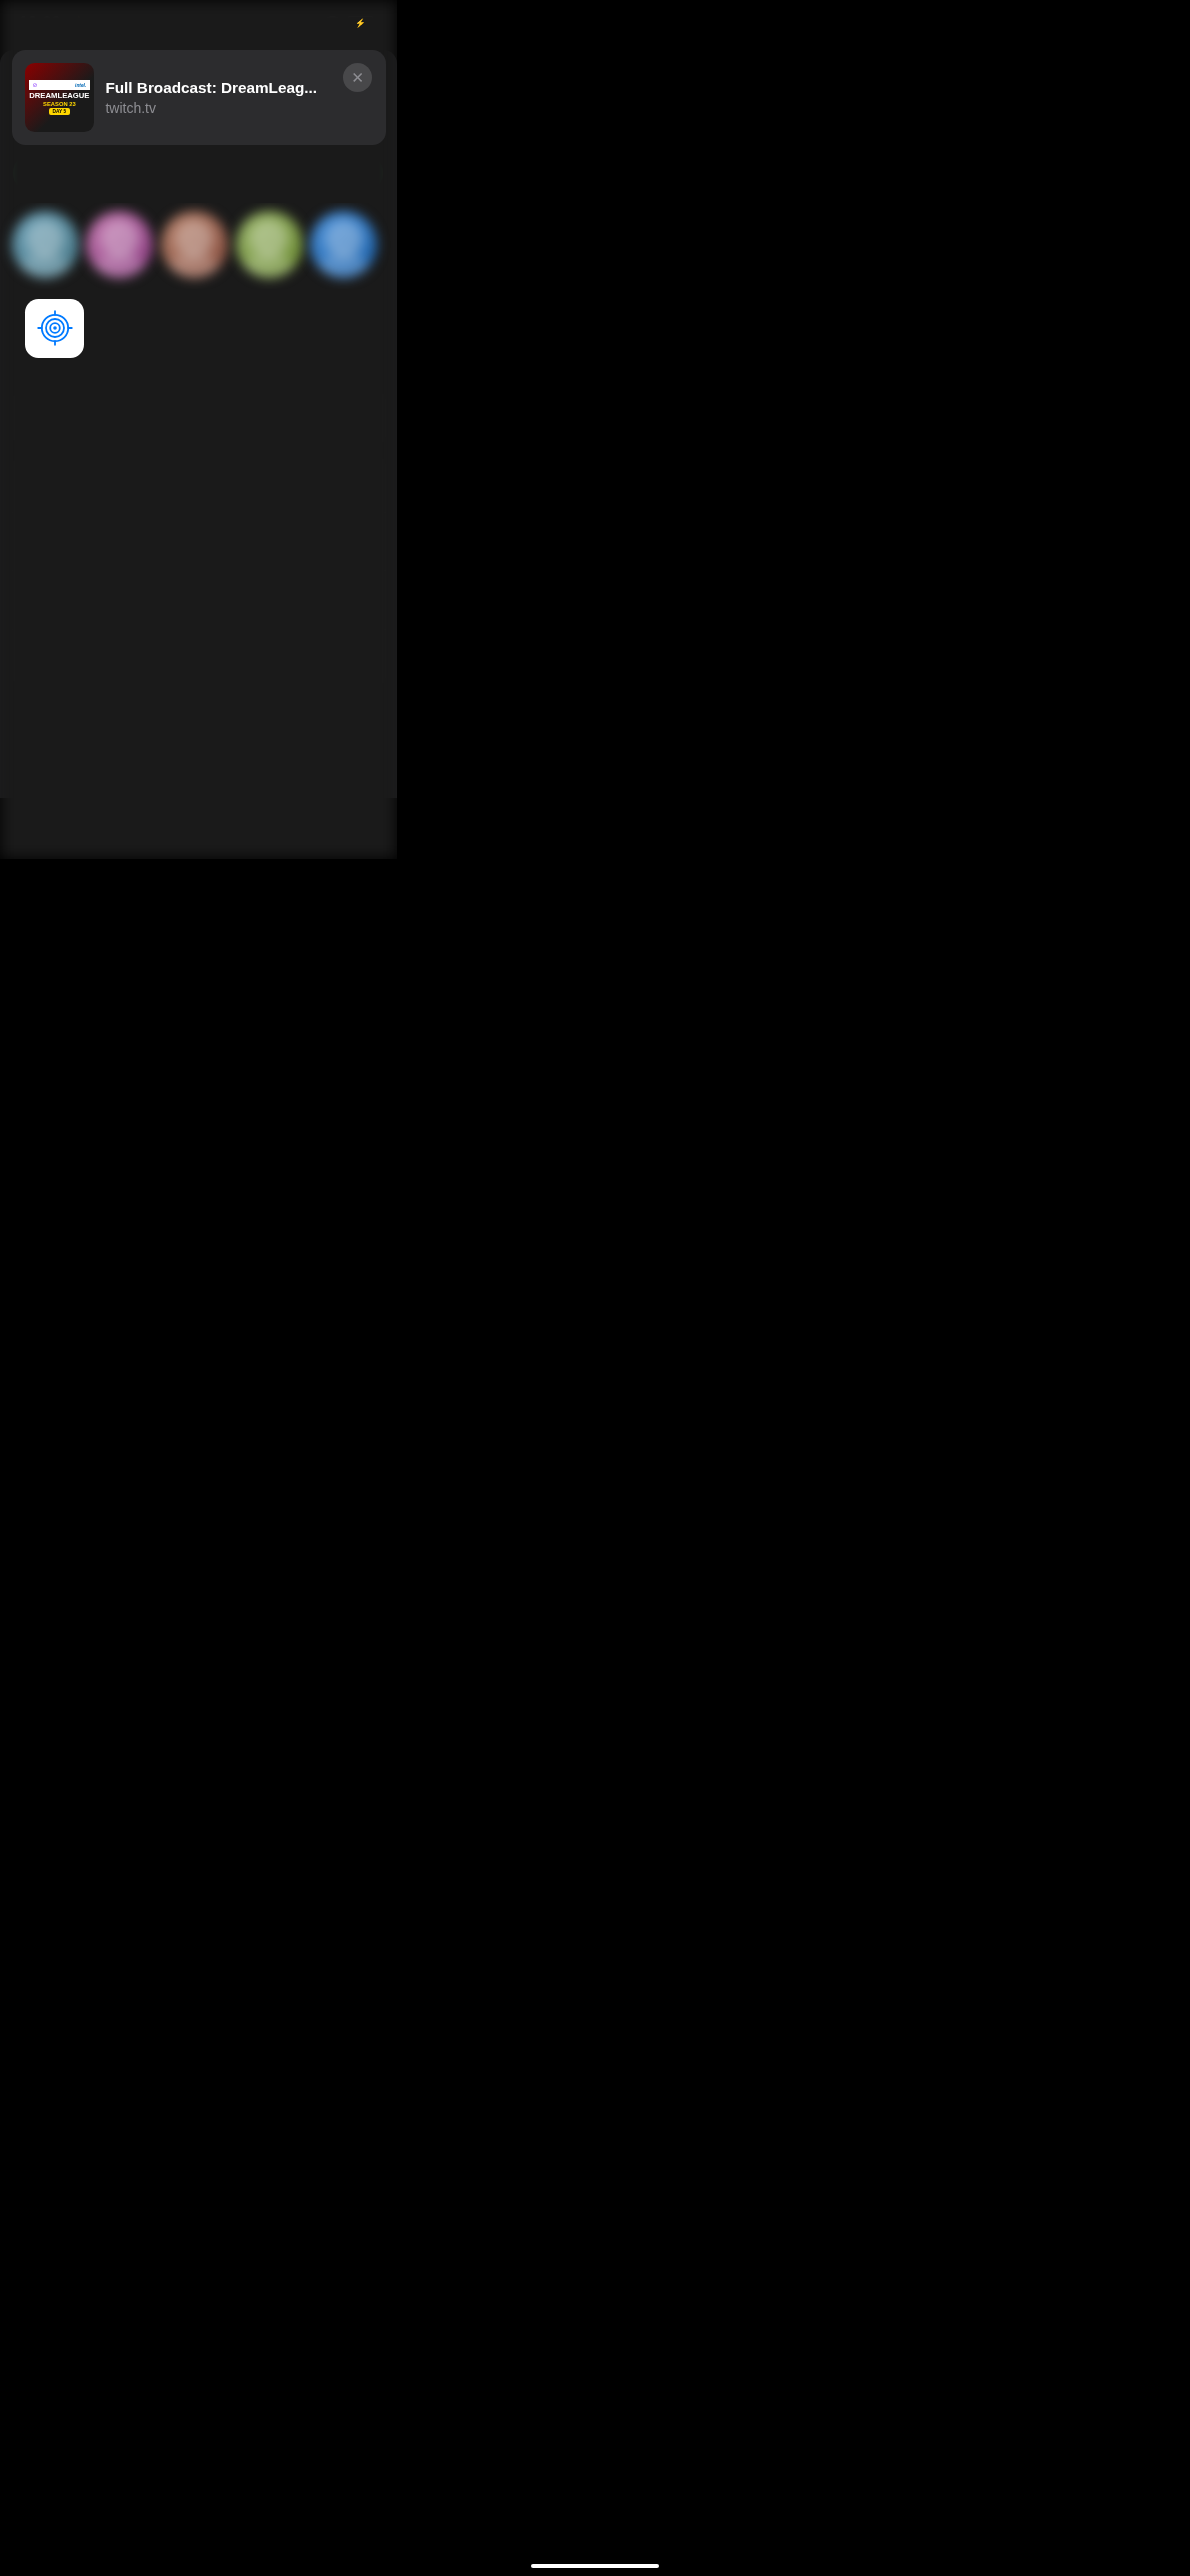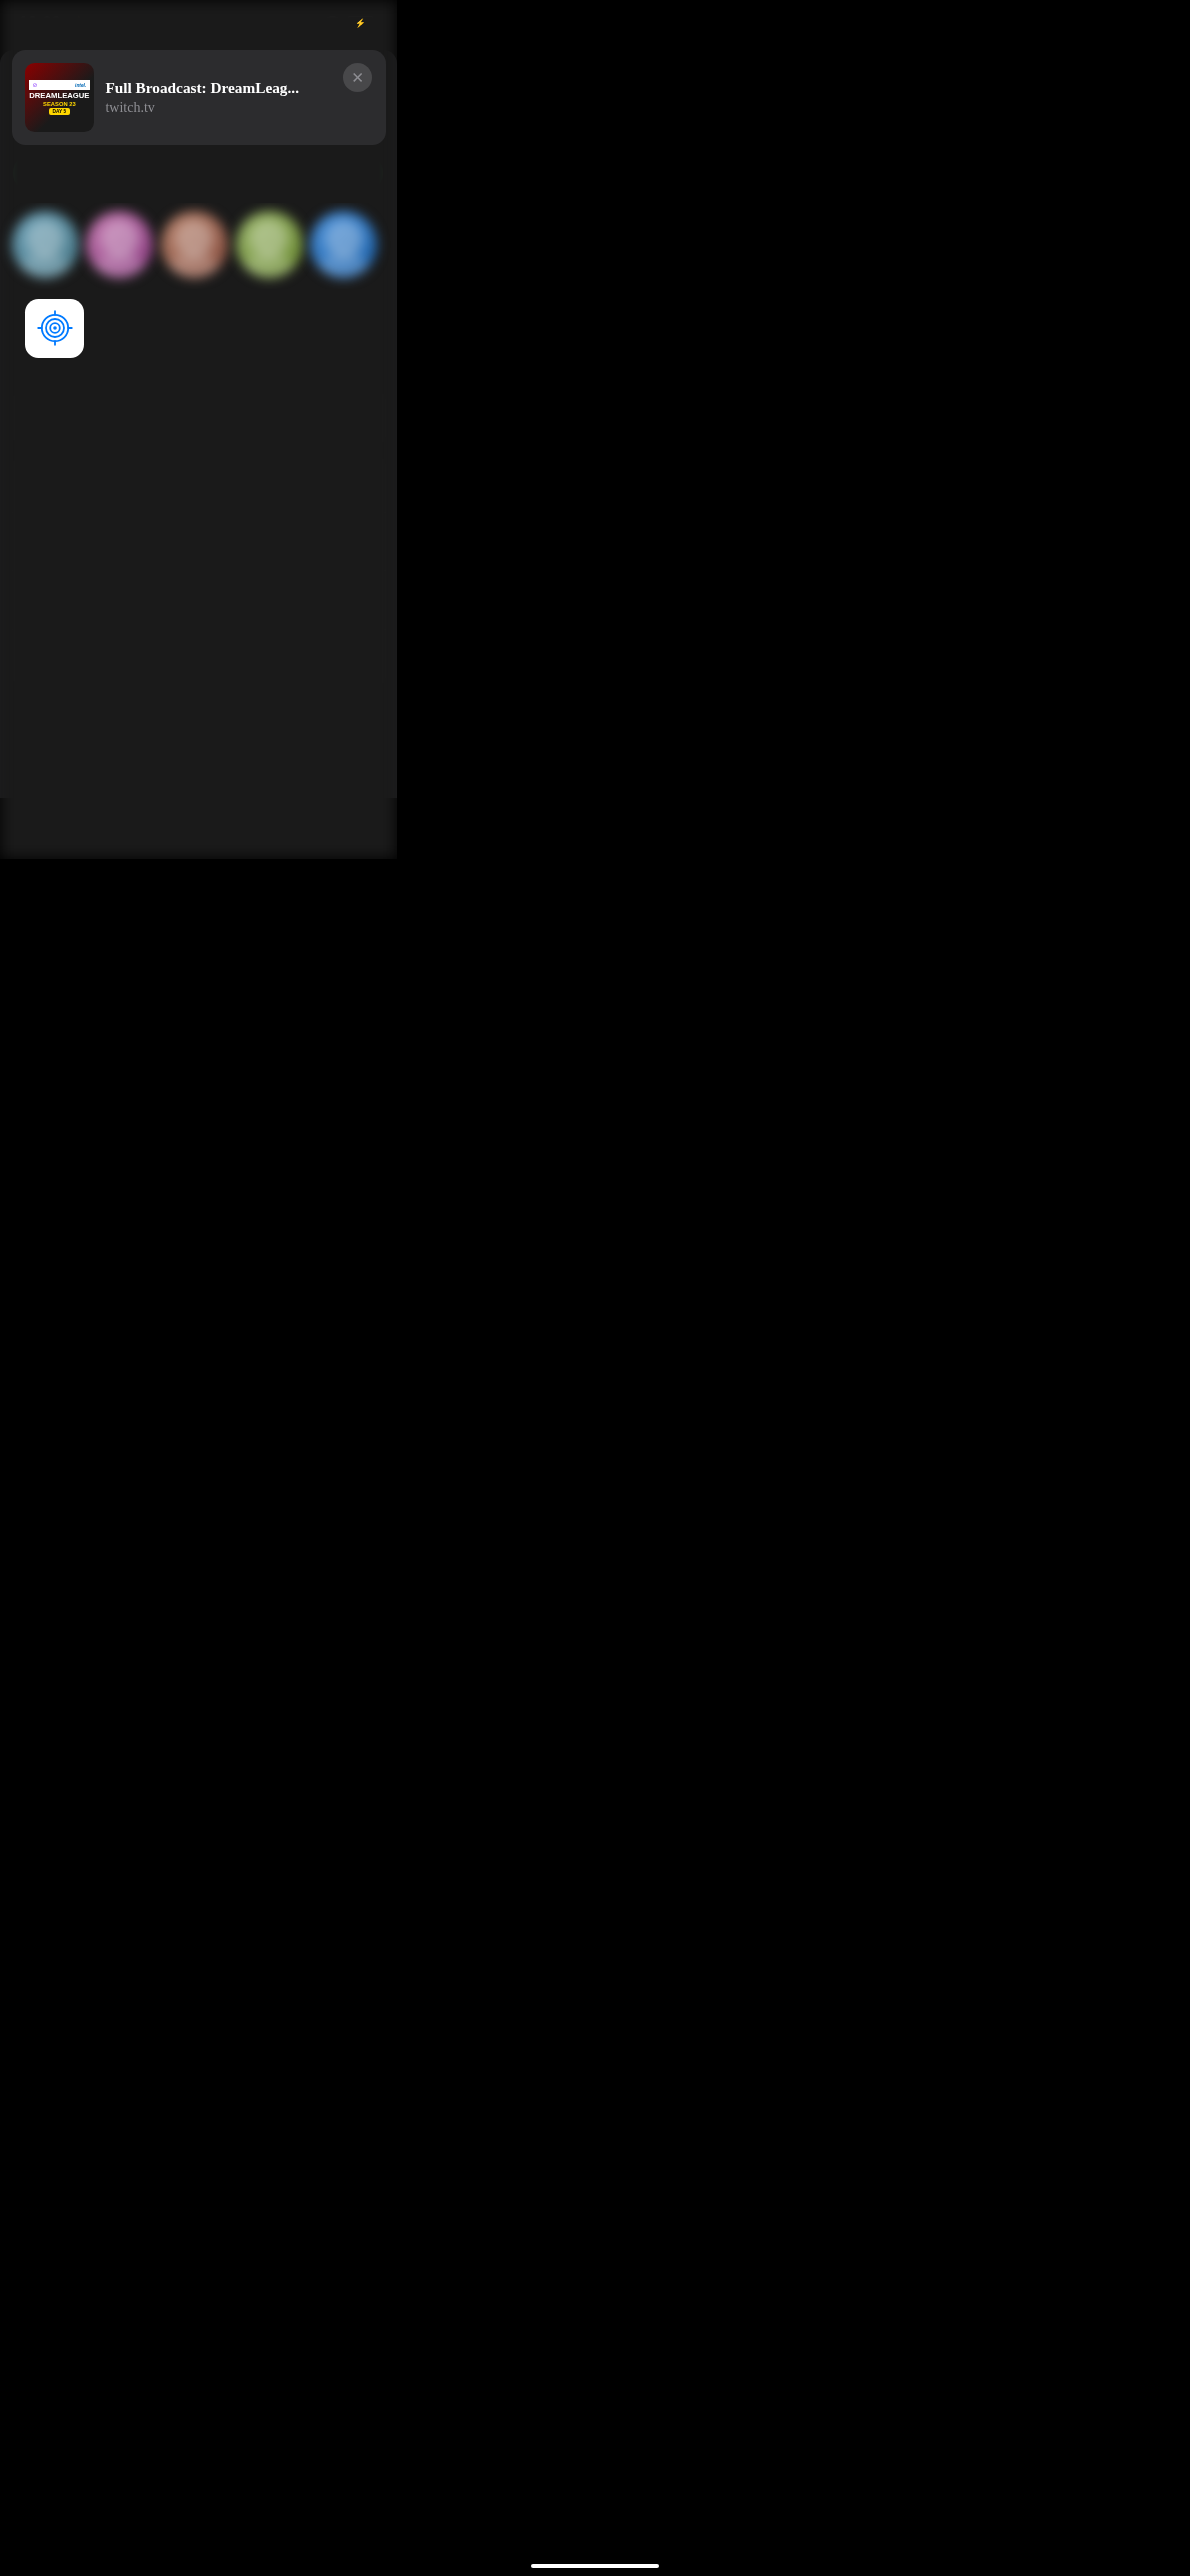--- a/index.html
+++ b/index.html
@@ -146,21 +146,20 @@
       background: #ffd700;
       color: #000;
       font-weight: 700;
       padding: 1px 3.8px;
       border-radius: 1.9px;
       margin-top: 1px;
     }
 
     .preview-info {
       flex: 1;
-      font-family: Liberation Serif, serif;
     }
     .preview-title {
       font-size: 15.3px;
       font-weight: 600;
       color: #fff;
       margin-bottom: 2.9px;
     }
     .preview-url {
       font-size: 14px;
       color: #8e8e93;

